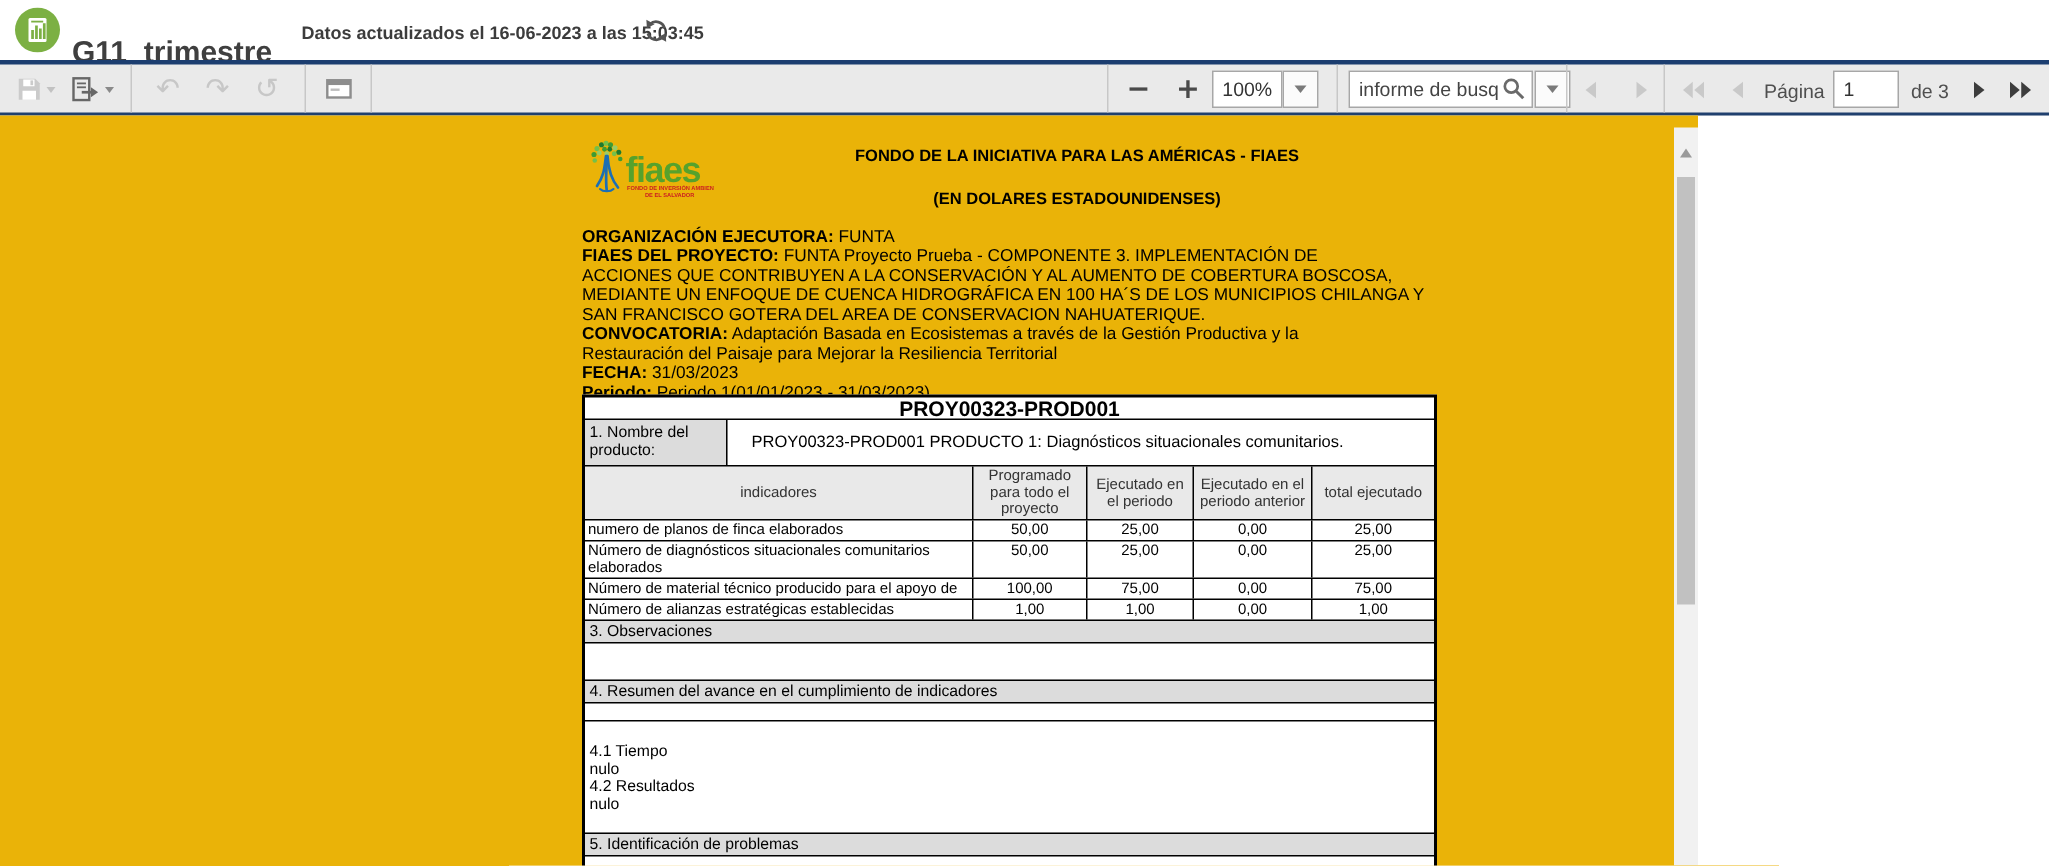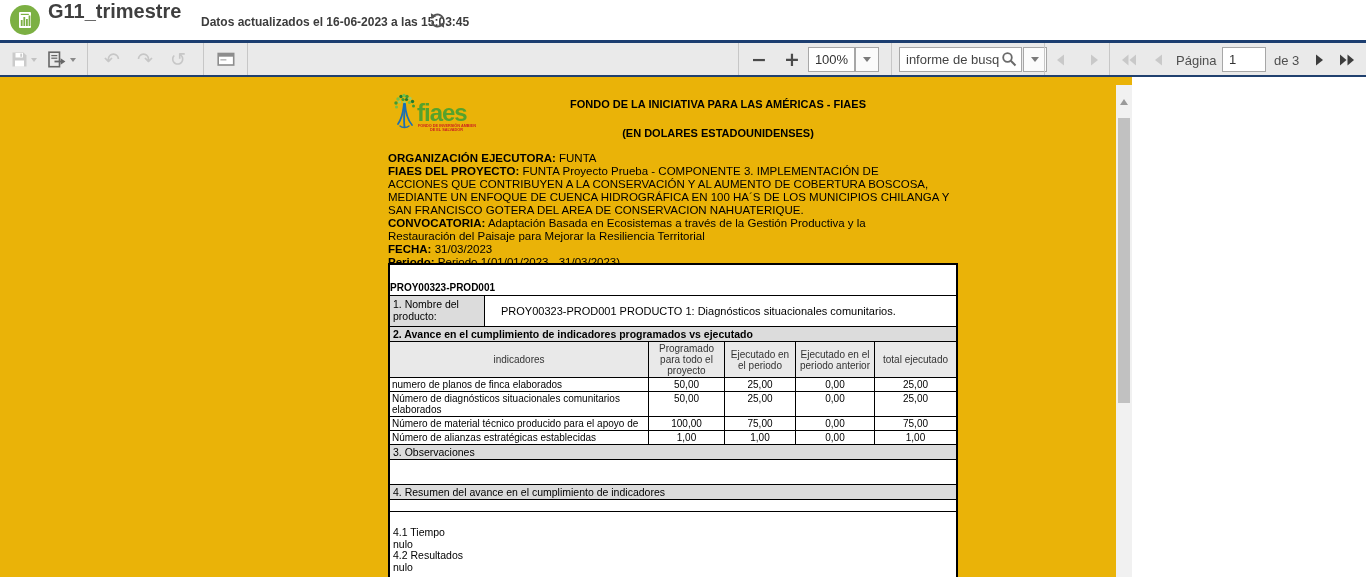--- a/index.html
+++ b/index.html
@@ -1,21 +1,21 @@
 <!DOCTYPE html>
 <html><head>
 <meta charset="utf-8">
 <style>
   html,body{margin:0;padding:0;}
   body{width:1366px;height:577px;overflow:hidden;background:#fff;
        font-family:"Liberation Sans",sans-serif;position:relative;}
   
   .app-header{position:absolute;top:0;left:0;width:1366px;height:40px;background:#fff;}
   .hdr-logo{position:absolute;left:10px;top:5px;width:30px;height:30px;}
-  .hdr-title{position:absolute;left:48px;top:0;font-size:20px;font-weight:700;color:#3f3f3f;}
+  .hdr-title{position:absolute;left:48px;top:24px;font-size:20px;font-weight:700;color:#3f3f3f;}
   .hdr-updated{position:absolute;left:201px;top:15px;font-size:12px;font-weight:700;color:#3c3c3c;}
   .hdr-refresh{position:absolute;left:429px;top:12px;width:17px;height:17px;cursor:pointer;}
   
   .toolbar{position:absolute;top:40px;left:0;width:1366px;height:37px;box-sizing:border-box;
            background:#eaeaea;border-top:3px solid #1c3e70;border-bottom:2px solid #20406e;}
   .tb-sep{position:absolute;top:0;width:1px;height:32px;background:#c7c7c7;}
   .tb-btn{position:absolute;top:4px;width:26px;height:24px;display:flex;align-items:center;
           justify-content:center;cursor:pointer;}
   .glyph{font-family:"DejaVu Sans",sans-serif;font-size:19px;line-height:19px;}
   .disabled{color:#c7c7c7;}
@@ -43,21 +43,21 @@
   .rpt-title{position:absolute;left:388px;top:21px;width:660px;text-align:center;
              font-weight:bold;font-size:11px;color:#000;}
   .rpt-subtitle{position:absolute;left:388px;top:50px;width:660px;text-align:center;
              font-weight:bold;font-size:11px;color:#000;}
   .fields{position:absolute;left:388px;top:75px;width:575px;font-size:11.5px;line-height:13px;color:#000;}
   .fields b{font-weight:bold;}
   .pre{white-space:pre-line;}
   
   .rtable{position:absolute;left:388px;top:186px;width:570px;box-sizing:border-box;
           border:2px solid #000;background:#fff;color:#000;}
-  .r-title{height:14px;line-height:14px;font-weight:bold;font-size:10px;margin-top:16px;}
+  .r-title{height:14px;line-height:14px;text-align:center;font-weight:bold;font-size:14px;}
   .r-name{display:flex;border-top:1px solid #000;height:30px;gap:12px;}
   .r-name-label{width:95px;box-sizing:border-box;background:#dcdcdc;border-right:1px solid #000;
           padding:2px 3px;font-size:10.5px;line-height:12px;}
   .r-name-value{flex:1;padding:0 4px;font-size:11px;display:flex;align-items:center;}
   .r-sec{border-top:1px solid #000;background:#dcdcdc;padding:1px 3px;font-size:10.5px;
           height:12px;line-height:12px;}
   .r-sec.bold{font-weight:bold;}
   .r-grid{display:grid;grid-template-columns:258px 76px 71px 79px auto;border-top:1px solid #000;}
   .r-grid .c{border-left:1px solid #000;text-align:center;font-size:10px;padding:1px 2px;
           line-height:11px;}
@@ -248,21 +248,20 @@
     <div><b>FECHA:</b> <span>31/03/2023</span></div>
     <div><b>Periodo:</b> <span>Periodo 1(01/01/2023 - 31/03/2023)</span></div>
   </div>
 
   <div class="rtable">
     <div class="r-title">PROY00323-PROD001</div>
     <div class="r-name">
       <div class="r-name-label">1. Nombre del producto:</div>
       <div class="r-name-value">PROY00323-PROD001 PRODUCTO 1: Diagnósticos situacionales comunitarios.</div>
     </div>
-    <div class="r-sec bold">2. Avance en el cumplimiento de indicadores programados vs ejecutado</div>
     <div class="r-grid r-head">
       <div class="c c0" style="text-align:left;justify-content:center;">indicadores</div>
       <div class="c">Programado para todo el proyecto</div>
       <div class="c">Ejecutado en el periodo</div>
       <div class="c">Ejecutado en el periodo anterior</div>
       <div class="c">total ejecutado</div>
     </div>
     <div class="r-grid">
       <div class="c c0">numero de planos de finca elaborados</div>
       <div class="c">50,00</div>

